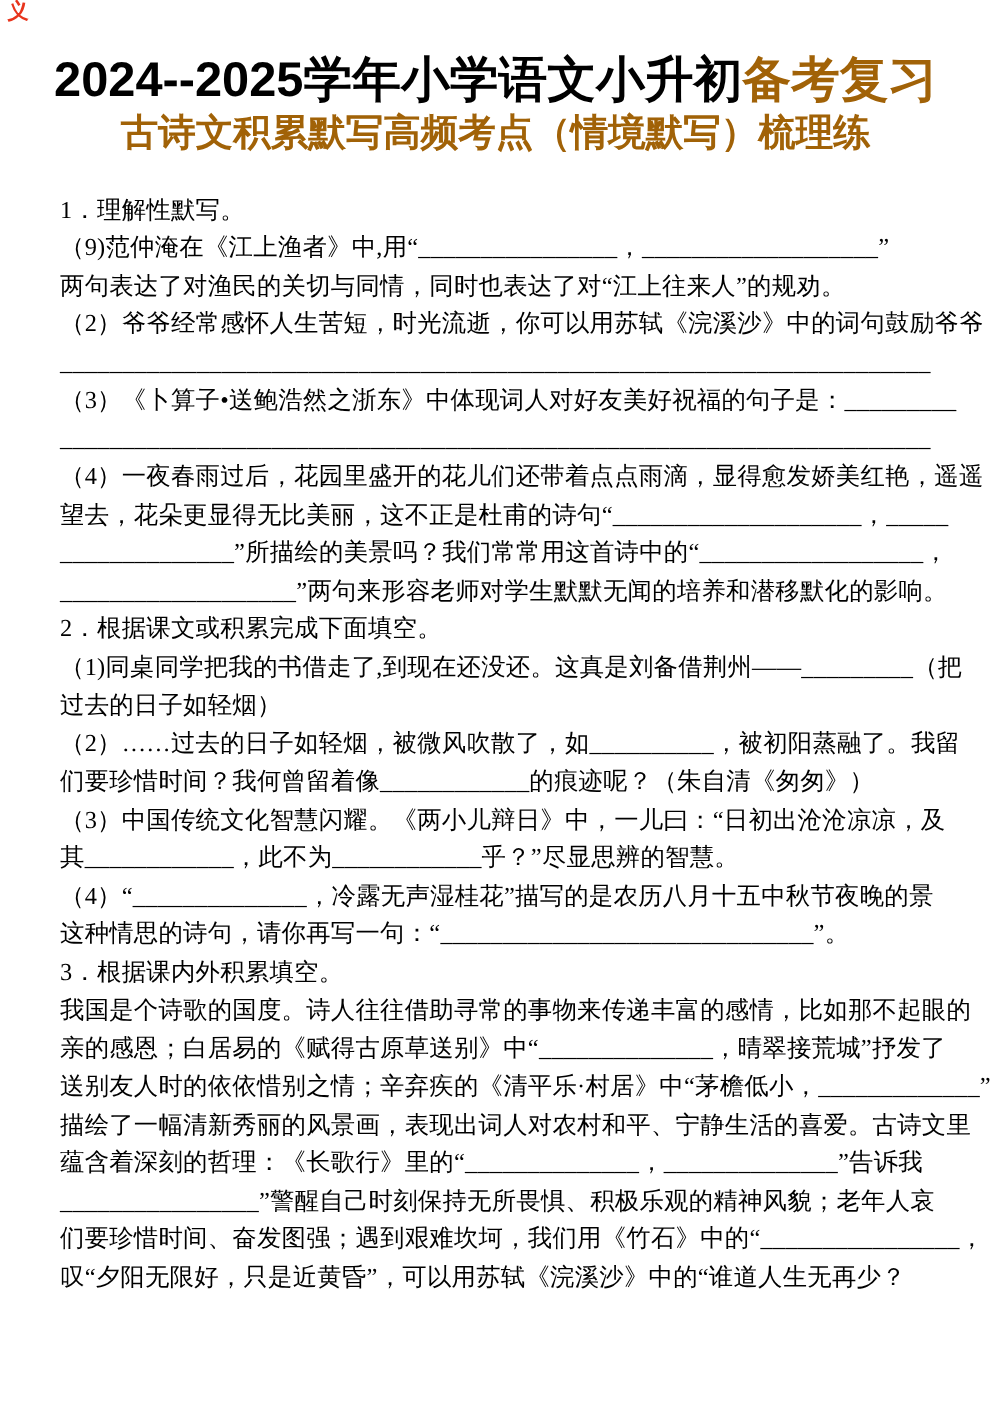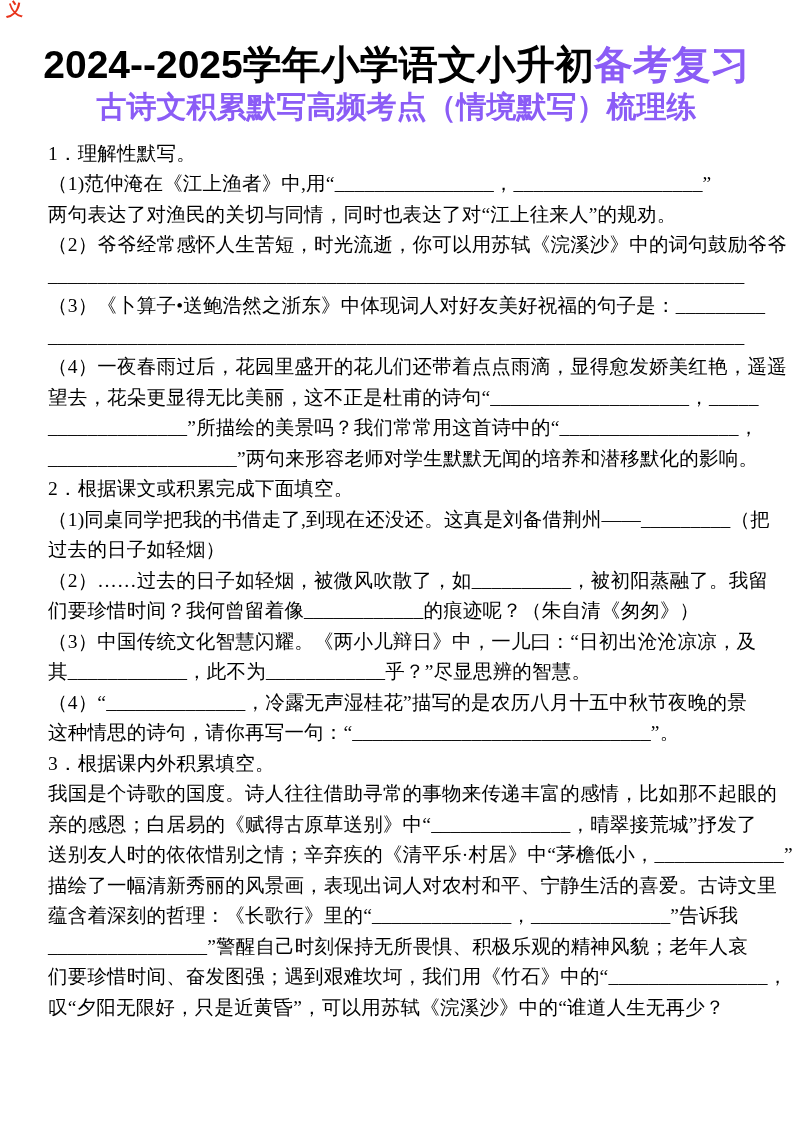--- a/index.html
+++ b/index.html
@@ -39,23 +39,23 @@
   }
   .subtitle {
     margin: 2px 0 2px 0;
     text-align: center;
     font-family: "Liberation Sans", "DejaVu Sans", sans-serif;
     font-weight: bold;
     font-size: 30px;
     line-height: 1.15;
     white-space: nowrap;
   }
-  .red { color: #8b5cf6; }
+  .red { color: #a16207; }
   .body-text {
-    margin: 14px 44px 0 48px;
+    margin: 29px 44px 0 48px;
     font-size: 19.5px;
     line-height: 30.5px;
     letter-spacing: 0.2px;
   }
   .body-text p {
     margin: 0;
     padding: 0;
     white-space: nowrap;
     overflow: visible;
   }
@@ -65,21 +65,21 @@
 
 <div class="page">
   <span class="corner-mark">义</span>
 
   <h1 class="title"><span>2024--2025学年小学语文小升初</span><span class="red">备考复习</span></h1>
 
   <h2 class="subtitle red">古诗文积累默写高频考点（情境默写）梳理练</h2>
 
   <div class="body-text" id="body-text">
       <p>1．理解性默写。</p>
-      <p>（1)范仲淹在《江上渔者》中,用“________________，___________________”</p>
+      <p>（9)范仲淹在《江上渔者》中,用“________________，___________________”</p>
       <p>两句表达了对渔民的关切与同情，同时也表达了对“江上往来人”的规劝。</p>
       <p>（2）爷爷经常感怀人生苦短，时光流逝，你可以用苏轼《浣溪沙》中的词句鼓励爷爷：</p>
       <p>______________________________________________________________________</p>
       <p>（3）《卜算子•送鲍浩然之浙东》中体现词人对好友美好祝福的句子是：_________</p>
       <p>______________________________________________________________________</p>
       <p>（4）一夜春雨过后，花园里盛开的花儿们还带着点点雨滴，显得愈发娇美红艳，遥遥</p>
       <p>望去，花朵更显得无比美丽，这不正是杜甫的诗句“____________________，_____</p>
       <p>______________”所描绘的美景吗？我们常常用这首诗中的“__________________，</p>
       <p>___________________”两句来形容老师对学生默默无闻的培养和潜移默化的影响。</p>
       <p>2．根据课文或积累完成下面填空。</p>

